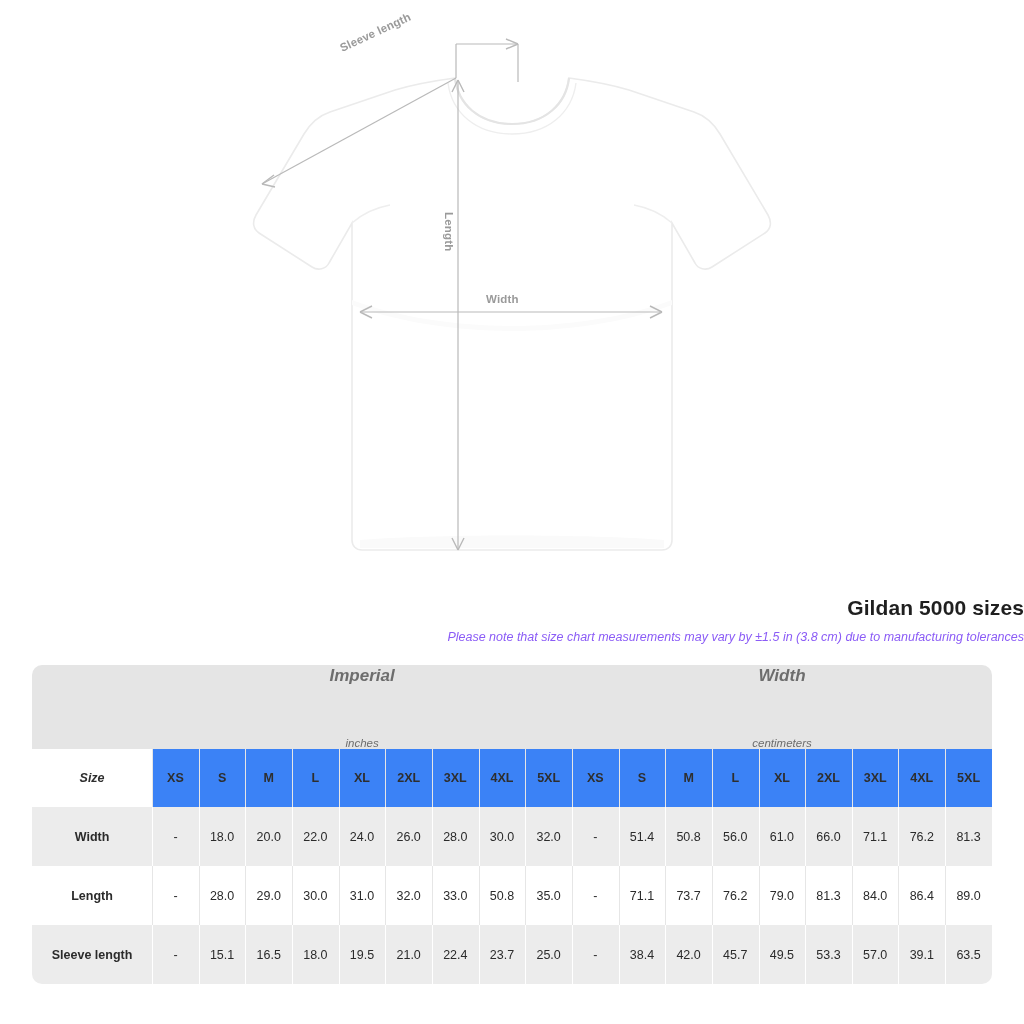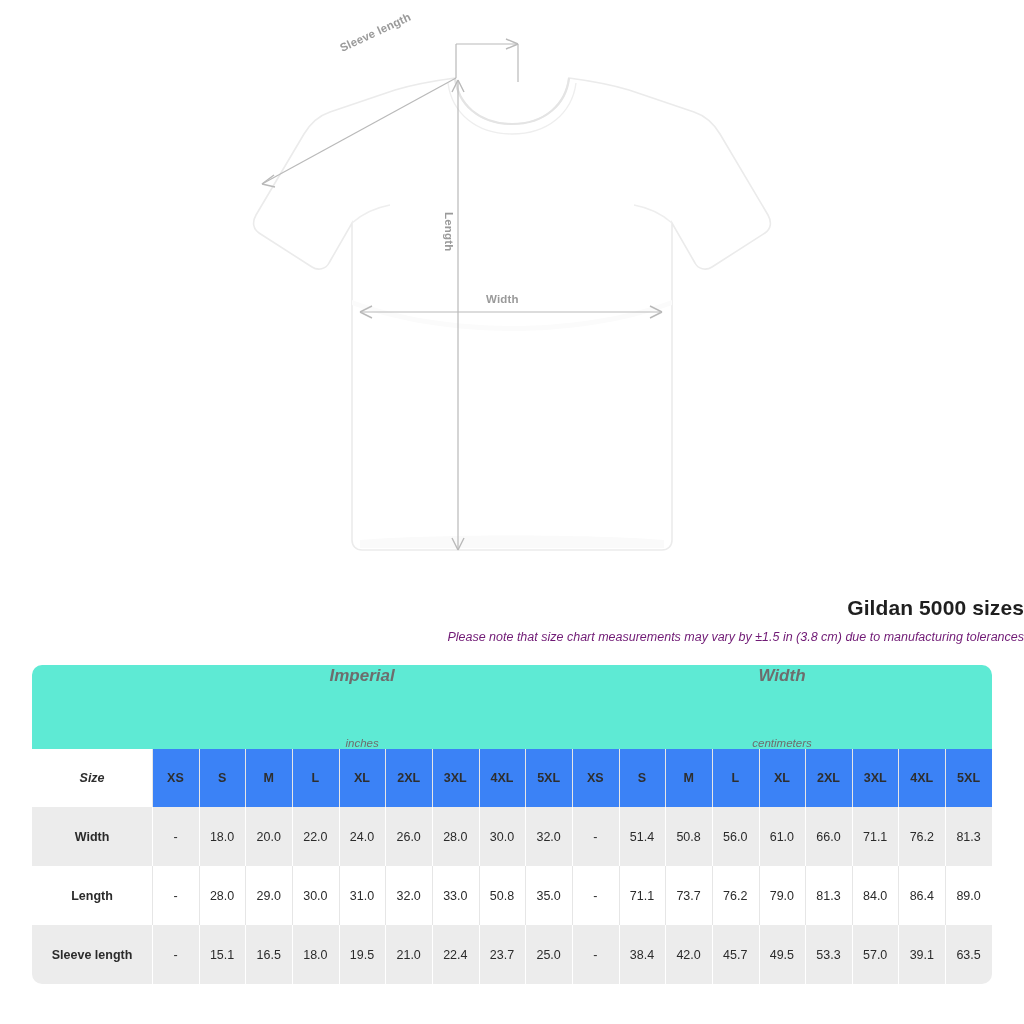--- a/index.html
+++ b/index.html
@@ -64,21 +64,21 @@
   .chart-title {
     font-size: 21px;
     font-weight: bold;
     color: #1f1f1f;
     margin: 0;
     letter-spacing: 0.1px;
   }
   .chart-note {
     font-size: 12.5px;
     font-style: italic;
-    color: #701a75;
+    color: #8b5cf6;
     margin-top: 10px;
   }
 
   
   .table-wrap {
     margin: 21px 32px 0 32px;
     border-radius: 10px;
     overflow: hidden;
   }
   table.size-table {
@@ -90,21 +90,21 @@
   table.size-table td, table.size-table th {
     text-align: center;
     vertical-align: middle;
     border: none;
     padding: 0;
   }
 
   
   .sys-row td {
     height: 72px;
-    background: #5eead4;
+    background: #e5e5e5;
   }
   .sys-name {
     font-size: 17px;
     font-style: italic;
     font-weight: bold;
     color: #6d6d6d;
     line-height: 1.25;
   }
   .sys-unit {
     font-size: 11.5px;

